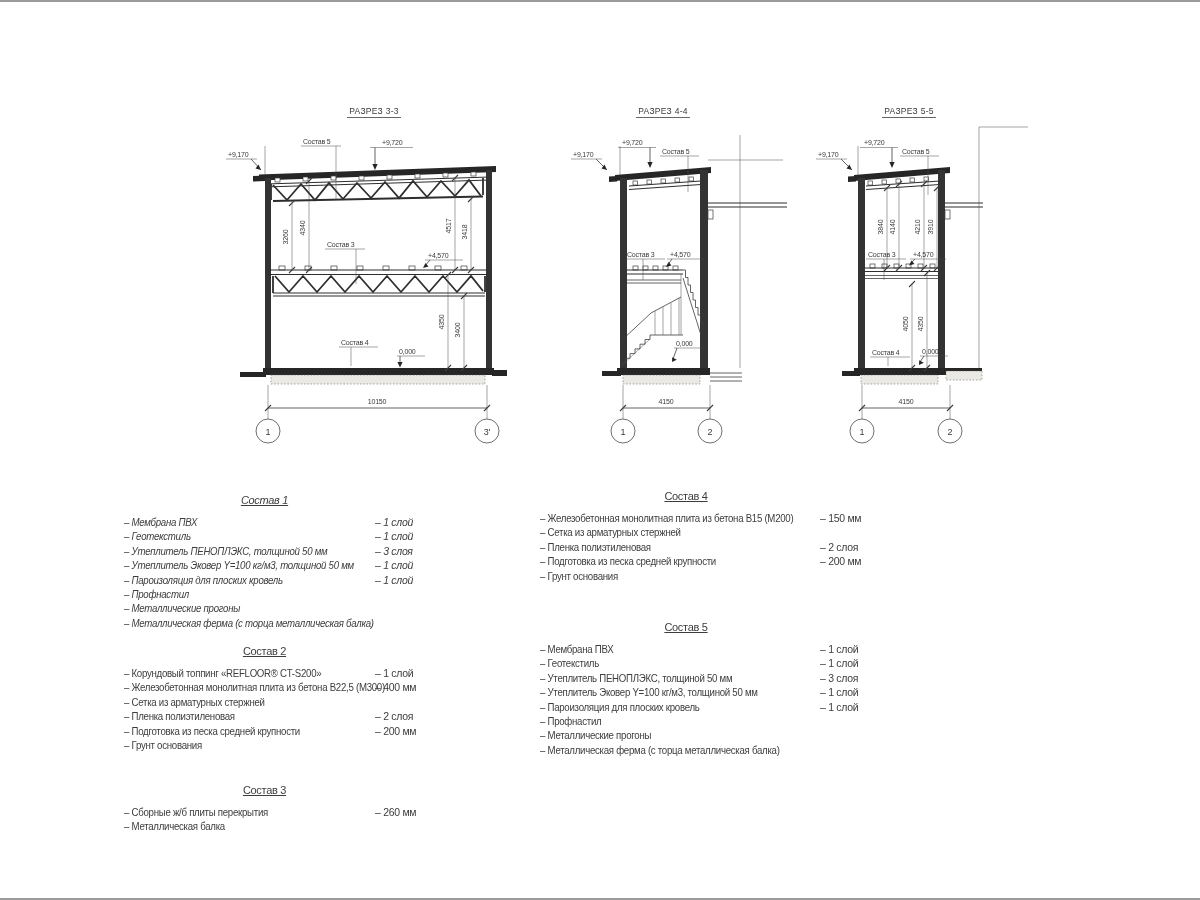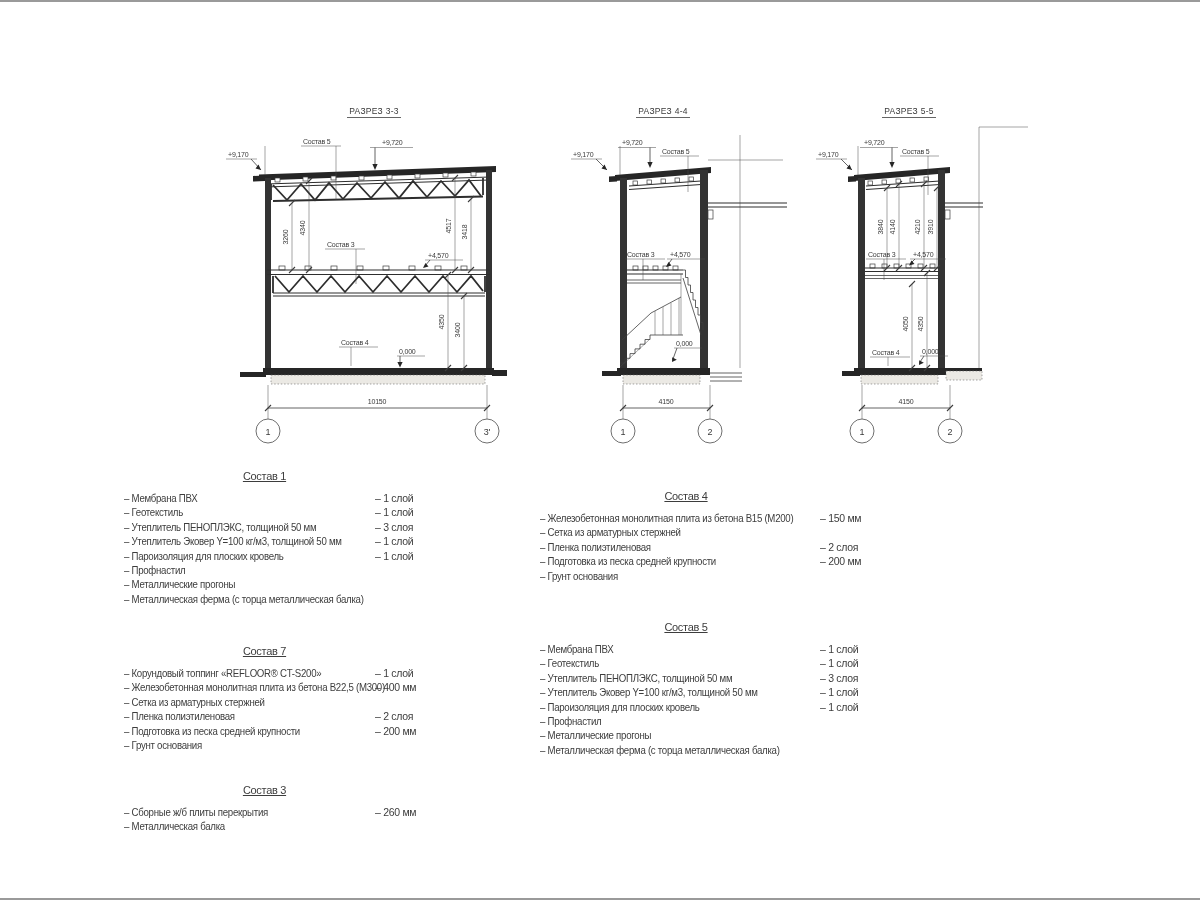--- a/index.html
+++ b/index.html
@@ -426,34 +426,34 @@
     <g>
       <circle class="ax" cx="62" cy="331" r="12"></circle>
       <text class="t9" x="62" y="334.5" text-anchor="middle">1</text>
     </g>
     <g>
       <circle class="ax" cx="150" cy="331" r="12"></circle>
       <text class="t9" x="150" y="334.5" text-anchor="middle">2</text>
     </g>
   </svg>
 
-  <div class="comp col-l" style="left:124px;top:470px;width:281px;">
+  <div class="comp col-l" style="left:124px;top:494px;width:281px;font-style:italic;">
     <div class="comp-title">Состав 1</div>
     <div class="comp-row"><span class="comp-item-name">– Мембрана ПВХ</span><span class="comp-item-value">– 1 слой</span></div>
     <div class="comp-row"><span class="comp-item-name">– Геотекстиль</span><span class="comp-item-value">– 1 слой</span></div>
     <div class="comp-row"><span class="comp-item-name">– Утеплитель ПЕНОПЛЭКС, толщиной 50 мм</span><span class="comp-item-value">– 3 слоя</span></div>
     <div class="comp-row"><span class="comp-item-name">– Утеплитель Эковер Y=100 кг/м3, толщиной 50 мм</span><span class="comp-item-value">– 1 слой</span></div>
     <div class="comp-row"><span class="comp-item-name">– Пароизоляция для плоских кровель</span><span class="comp-item-value">– 1 слой</span></div>
     <div class="comp-row"><span class="comp-item-name">– Профнастил</span><span class="comp-item-value"></span></div>
     <div class="comp-row"><span class="comp-item-name">– Металлические прогоны</span><span class="comp-item-value"></span></div>
     <div class="comp-row"><span class="comp-item-name">– Металлическая ферма (с торца металлическая балка)</span><span class="comp-item-value"></span></div>
   </div>
 
   <div class="comp col-l" style="left:124px;top:645px;width:281px;">
-    <div class="comp-title">Состав 7</div>
+    <div class="comp-title">Состав 2</div>
     <div class="comp-row"><span class="comp-item-name">– Корундовый топпинг «REFLOOR® CT-S200»</span><span class="comp-item-value">– 1 слой</span></div>
     <div class="comp-row"><span class="comp-item-name">– Железобетонная  монолитная плита из бетона В22,5 (М300)</span><span class="comp-item-value">– 400 мм</span></div>
     <div class="comp-row"><span class="comp-item-name">– Сетка из арматурных стержней</span><span class="comp-item-value"></span></div>
     <div class="comp-row"><span class="comp-item-name">– Пленка полиэтиленовая</span><span class="comp-item-value">– 2 слоя</span></div>
     <div class="comp-row"><span class="comp-item-name">– Подготовка из песка средней крупности</span><span class="comp-item-value">– 200 мм</span></div>
     <div class="comp-row"><span class="comp-item-name">– Грунт основания</span><span class="comp-item-value"></span></div>
   </div>
 
   <div class="comp col-l" style="left:124px;top:784px;width:281px;">
     <div class="comp-title">Состав 3</div>

